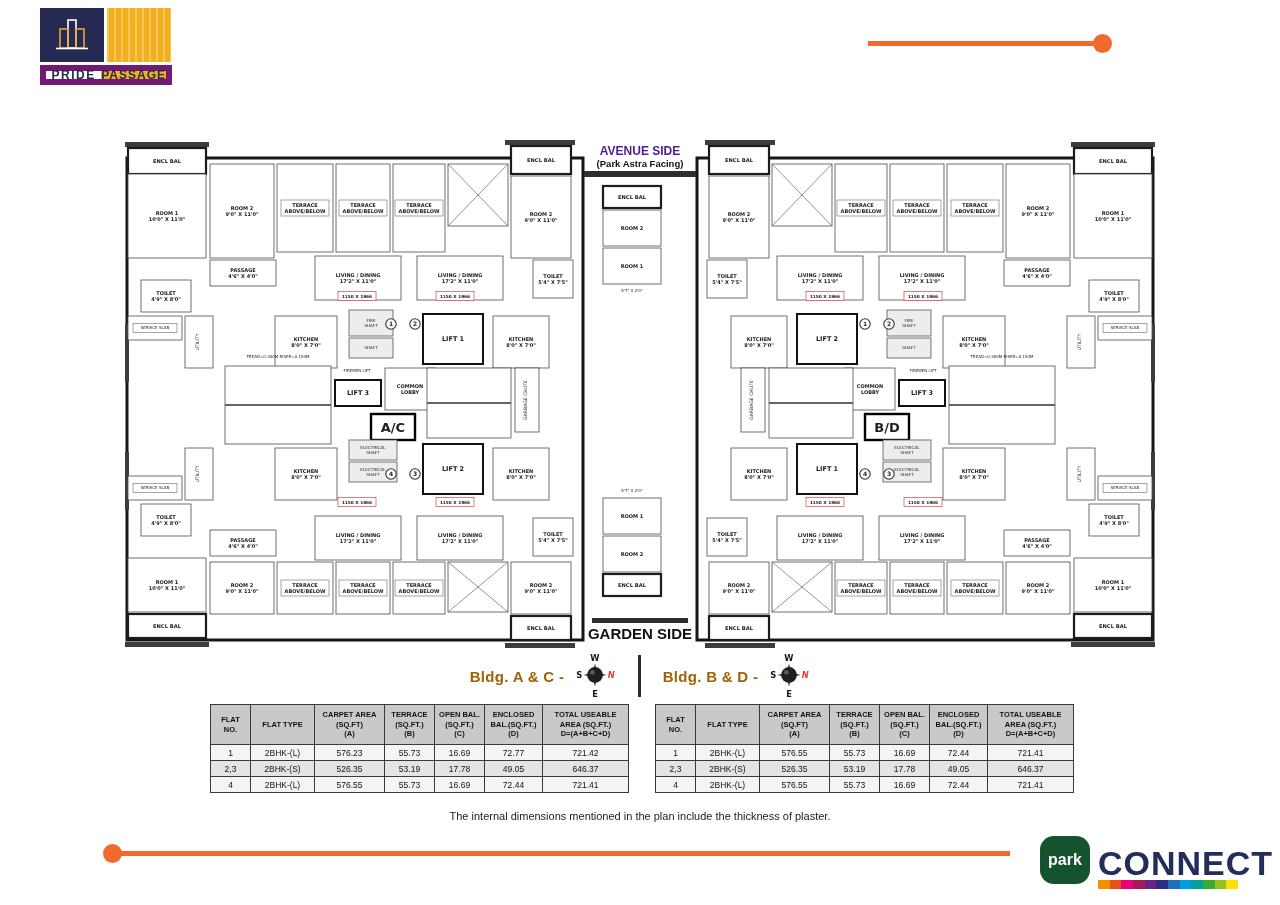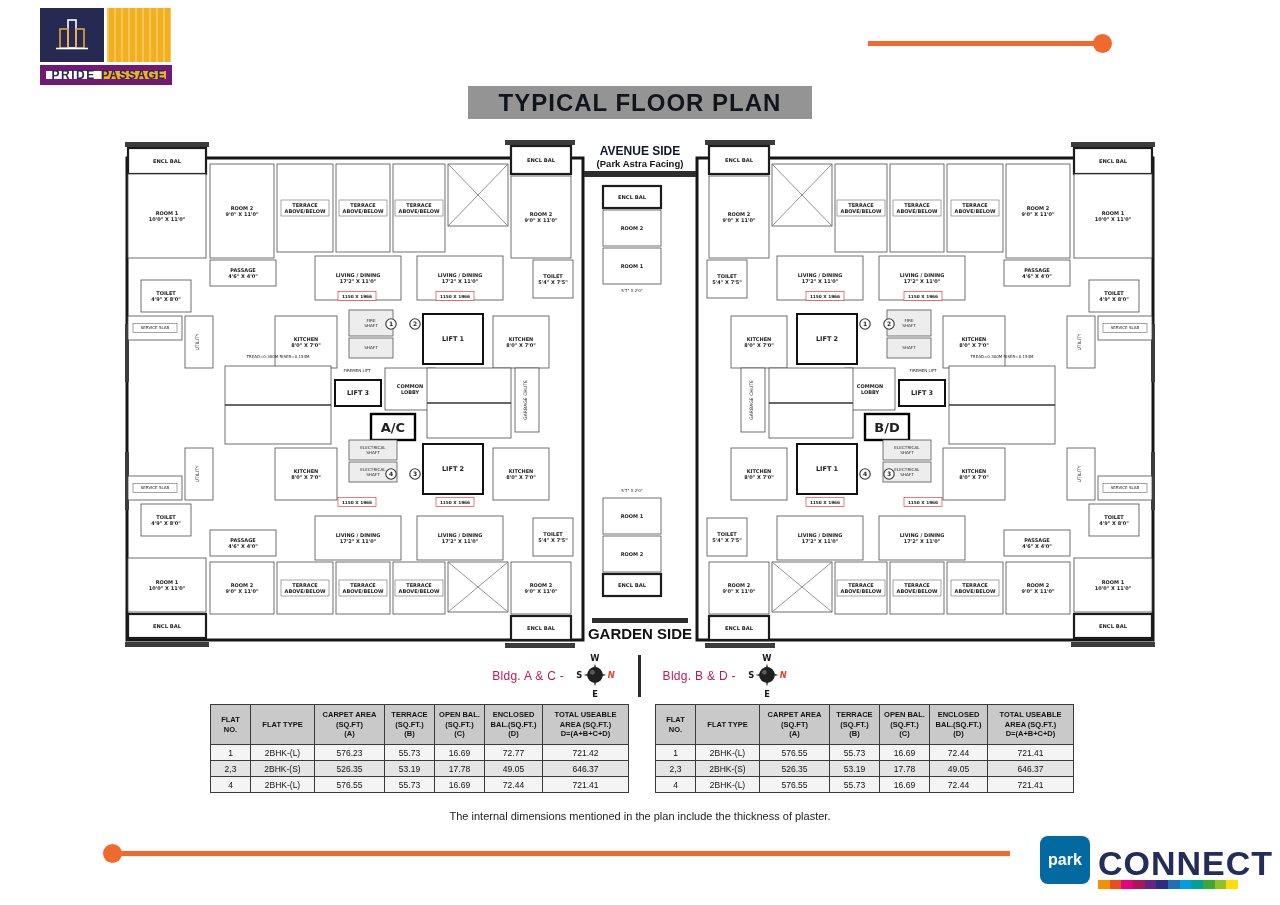--- a/index.html
+++ b/index.html
@@ -46,32 +46,32 @@
   .p-big  { fill:#fff; stroke:#000; stroke-width:2.4; }
   .p-shaft{ fill:#ededed; stroke:#555; stroke-width:0.8; }
   .p-bar  { fill:#3c3c3c; }
   .p-outline { fill:#ffffff; stroke:#161616; stroke-width:3; }
   .p-circ { fill:#fff; stroke:#333; stroke-width:1.1; }
   .p-crossline { stroke:#777; stroke-width:0.8; }
   .p-whitebox { fill:#fff; stroke:#4d4d4d; stroke-width:0.5; }
   .p-redbox { fill:#fff; stroke:#d8232a; stroke-width:0.6; }
 
   .avenue { position:absolute; top:16px; left:455px; width:120px; text-align:center; z-index:2; }
-  .avenue-line1 { font-size:12px; font-weight:800; color:#0f172a; }
+  .avenue-line1 { font-size:12px; font-weight:800; color:#4c1d95; }
   .avenue-line2 { font-size:9.5px; font-weight:700; color:#111; }
   .dark-bar { height:6px; background:#2e2e2e; margin:2px auto 0; width:112px; }
   .garden { position:absolute; top:490px; left:455px; width:120px; text-align:center; z-index:2; }
   .garden-bar { width:96px; height:5px; margin:0 auto 2px; }
   .garden-text { font-size:15px; font-weight:800; color:#111; }
 
   
   .compass-row { position:absolute; top:650px; left:0; width:100%; height:52px;
     display:flex; align-items:center; justify-content:center; gap:22px; }
   .bldg-group { display:flex; align-items:center; gap:10px; }
-  .bldg-label { font-size:12px; font-weight:400; color:#be185d; letter-spacing:0.3px; }
+  .bldg-label { font-size:15px; font-weight:700; color:#a16207; letter-spacing:0.3px; }
   .compass-svg { width:42px; height:46px; }
   .compass-svg .c-lbl { font-size:8px; font-weight:700; fill:#1a1a1a; font-family:"DejaVu Sans", sans-serif; }
   .compass-svg .c-n { fill:#e8432a; font-style:italic; }
   .compass-divider { width:2.5px; height:42px; background:#2b2b2b; }
 
   
   .tables-row { position:absolute; top:704px; left:0; width:100%; height:96px; }
   .area-table { position:absolute; border-collapse:collapse; width:418px; table-layout:fixed; }
   .area-table.t0 { left:210px; }
   .area-table.t1 { left:655px; }
@@ -86,21 +86,21 @@
   .area-table th:nth-child(4), .area-table td:nth-child(4) { width:50px; }
   .area-table th:nth-child(5), .area-table td:nth-child(5) { width:50px; }
   .area-table th:nth-child(6), .area-table td:nth-child(6) { width:58px; }
   .area-table th:nth-child(7), .area-table td:nth-child(7) { width:86px; }
 
   
   .disclaimer { position:absolute; top:808px; left:0; width:100%; text-align:center; font-size:11px; color:#222; line-height:1.5; }
 
   
   .park-connect { position:absolute; top:836px; left:1040px; width:200px; height:62px; }
-  .park-box { position:absolute; top:0; left:0; width:50px; height:48px; background:#0369a1; border-radius:8px;
+  .park-box { position:absolute; top:0; left:0; width:50px; height:48px; background:#14532d; border-radius:14px;
     color:#fff; font-weight:800; font-size:16px; display:flex; align-items:center; justify-content:center; }
   .connect-text { position:absolute; left:58px; top:8px; font-size:34px; font-weight:800; color:#232D5C; letter-spacing:1px; }
   .stripe { position:absolute; left:58px; top:44px; width:140px; height:9px; display:flex; }
   .stripe span { flex:1; height:100%; }
 </style>
 </head>
 <body>
 
 <div class="page">
 
@@ -122,21 +122,20 @@
     </div>
   </div>
 
   <div class="top-line">
       <span class="dot"></span>
     </div>
   <div class="bottom-line">
       <span class="dot"></span>
     </div>
 
-  <div class="title-box">TYPICAL FLOOR PLAN</div>
 
   <div class="plan-wrap">
     <svg id="plan-svg" viewBox="0 0 1030 528" width="1030" height="528">
       <defs>
         <pattern id="hatch" width="6" height="6" patternUnits="userSpaceOnUse" patternTransform="rotate(45)">
           <rect width="6" height="6" fill="#ffffff"></rect>
           <line x1="0" y1="0" x2="0" y2="6" stroke="#9a9a9a" stroke-width="1"></line>
         </pattern>
         <pattern id="slab" width="5" height="5" patternUnits="userSpaceOnUse" patternTransform="rotate(45)">
           <rect width="5" height="5" fill="#ffffff"></rect>

